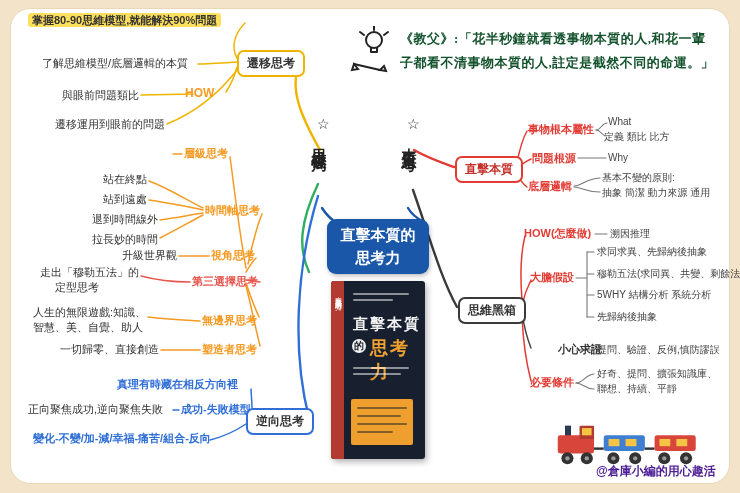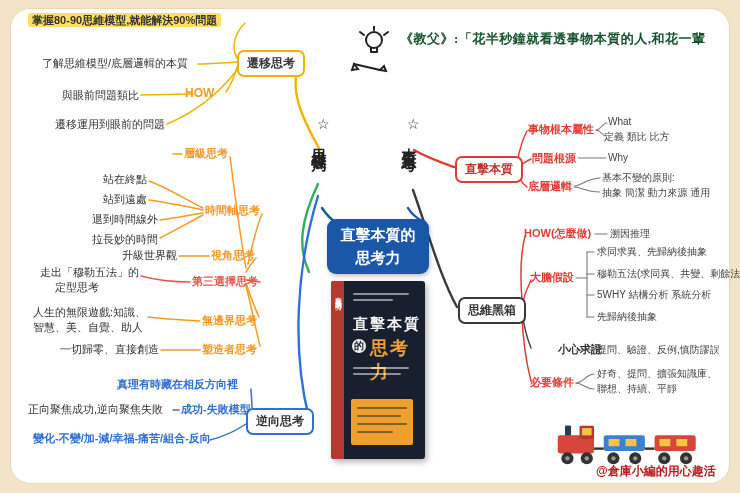--- a/index.html
+++ b/index.html
@@ -35,21 +35,21 @@
        border-radius:3px;box-shadow:2px 3px 6px rgba(0,0,0,.3);}
   .book-spine{position:absolute;left:0;top:0;width:13px;height:100%;background:#b23a30;border-radius:3px 0 0 3px;}
   .spine-text{position:absolute;left:2px;top:10px;writing-mode:vertical-rl;font-size:7px;color:#fff;letter-spacing:1px;}
   .book-bar{position:absolute;background:rgba(255,255,255,.5);height:2px;border-radius:1px;}
   .book-title1{position:absolute;left:22px;top:34px;font-size:15px;font-weight:700;color:#f2f2f2;letter-spacing:2px;}
   .book-de{position:absolute;left:21px;top:58px;width:14px;height:14px;border-radius:50%;background:#f2f2f2;
        color:#18202f;font-size:10px;line-height:14px;text-align:center;font-weight:700;}
   .book-title2{position:absolute;left:39px;top:55px;font-size:18px;font-weight:700;color:#f0a030;letter-spacing:2px;}
   .book-panel{position:absolute;left:20px;bottom:14px;width:62px;height:46px;background:#ee9f2e;border-radius:2px;}
   .panel-bar{position:absolute;background:rgba(40,40,40,.55);height:2px;border-radius:1px;}
-  .credit{position:absolute;left:596px;top:463px;font-size:12px;font-weight:700;color:#b91c1c;white-space:nowrap;}
+  .credit{position:absolute;left:596px;top:463px;font-size:12px;font-weight:700;color:#4c1d95;white-space:nowrap;}
 </style>
 </head>
 <body>
 
 <div class="stage">
   <div class="card"></div>
 
   <svg class="lines" viewBox="0 0 740 493">
 
     <g fill="none" stroke-linecap="round" stroke-width="2.4">
@@ -132,20 +132,21 @@
     <g fill="none" stroke="#222" stroke-width="2" stroke-linecap="round">
       <circle cx="24" cy="14" r="8"></circle>
       <path d="M21 22 L21 26 M27 22 L27 26 M21 26 L27 26"></path>
       <path d="M10 6 L14 9 M38 6 L34 9 M24 0 L24 4"></path>
       <path d="M4 38 L30 44"></path>
       <path d="M4 38 L2 44 L8 43 Z"></path>
       <path d="M30 44 L36 45 L34 40 Z"></path>
     </g>
   </svg>
   <div class="quote-line" style="left:400px;top:30px;">《教父》:「花半秒鐘就看透事物本質的人,和花一輩</div>
+  <div class="quote-line" style="left:400px;top:54px;">子都看不清事物本質的人,註定是截然不同的命運。」</div>
 
   <div class="t" style="left:28px;top:14px;"><span class="hl">掌握80-90思維模型,就能解決90%問題</span></div>
   <div class="t" style="left:42px;top:57px;">了解思維模型/底層邏輯的本質</div>
   <div class="t" style="left:62px;top:89px;">與眼前問題類比</div>
   <div class="t b org" style="left:185px;top:87px;font-size:12px;">HOW</div>
   <div class="t" style="left:55px;top:118px;">遷移運用到眼前的問題</div>
   <div class="node n-yellow" style="left:237px;top:50px;">遷移思考</div>
 
   <div class="t b org" style="left:184px;top:147px;">層級思考</div>
   <div class="t" style="left:103px;top:173px;">站在終點</div>

